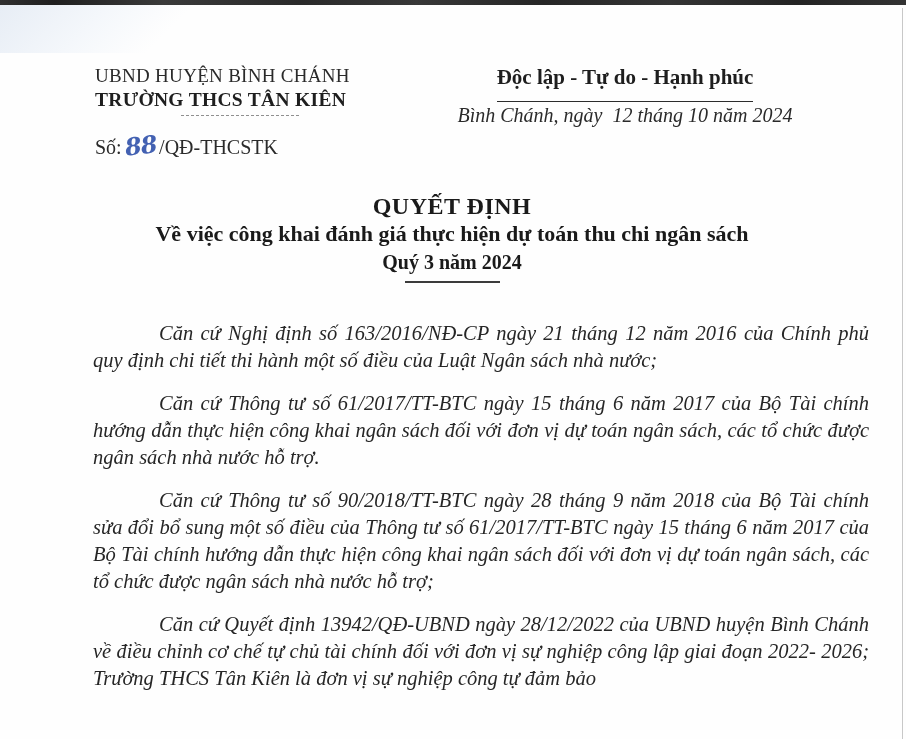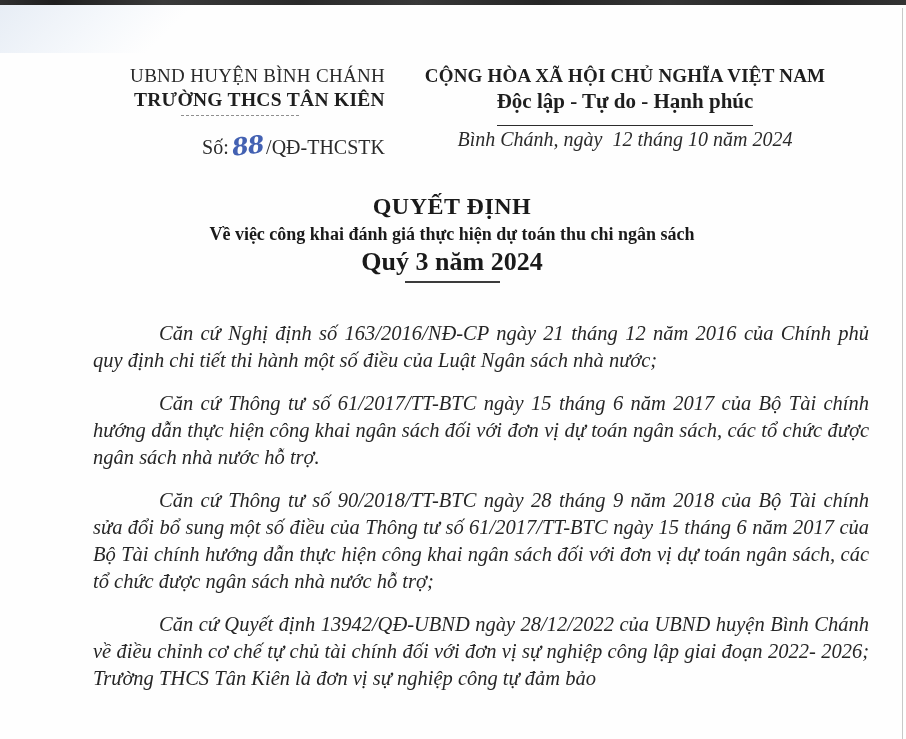--- a/index.html
+++ b/index.html
@@ -33,21 +33,21 @@
     position: absolute;
     top: 8px; right: 3px;
     width: 1px; height: 731px;
     background: #c8c8c8;
   }
   
   .header-left {
     position: absolute;
     top: 64px; left: 95px;
     width: 290px;
-    text-align: right;
+    text-align: left;
   }
   .org-parent {
     font-size: 19px;
     line-height: 24px;
     color: #2a2a2a;
     letter-spacing: 0.3px;
   }
   .org-name {
     font-size: 19.5px;
     line-height: 24px;
@@ -115,27 +115,27 @@
     text-align: center;
   }
   .title-main {
     font-size: 24px;
     line-height: 28px;
     font-weight: bold;
     color: #1a1a1a;
     letter-spacing: 0.5px;
   }
   .title-sub {
-    font-size: 18px;
+    font-size: 22px;
     line-height: 28px;
     font-weight: bold;
     color: #1a1a1a;
   }
   .title-period {
-    font-size: 26px;
+    font-size: 20px;
     line-height: 28px;
     font-weight: bold;
     color: #1a1a1a;
   }
   .title-rule {
     width: 95px;
     margin: 5px auto 0;
     border-top: 2px solid #3c3c3c;
   }
   
@@ -164,21 +164,20 @@
   <div class="scan-right-line"></div>
 
   <div class="header-left">
     <div class="org-parent">UBND HUYỆN BÌNH CHÁNH</div>
     <div class="org-name">TRƯỜNG THCS TÂN KIÊN</div>
     <div class="org-underline"></div>
     <div class="doc-number"><span>Số:</span><span class="handwritten">88</span><span>/QĐ-THCSTK</span></div>
   </div>
 
   <div class="header-right">
-    <div class="nation">CỘNG HÒA XÃ HỘI CHỦ NGHĨA VIỆT NAM</div>
     <div class="motto-wrap">
       <span class="motto">Độc lập - Tự do - Hạnh phúc</span>
     </div>
     <div class="dateline">Bình Chánh, ngày  12 tháng 10 năm 2024</div>
   </div>
 
   <div class="title-block">
     <div class="title-main">QUYẾT ĐỊNH</div>
     <div class="title-sub">Về việc công khai đánh giá thực hiện dự toán thu chi ngân sách</div>
     <div class="title-period">Quý 3 năm 2024</div>

